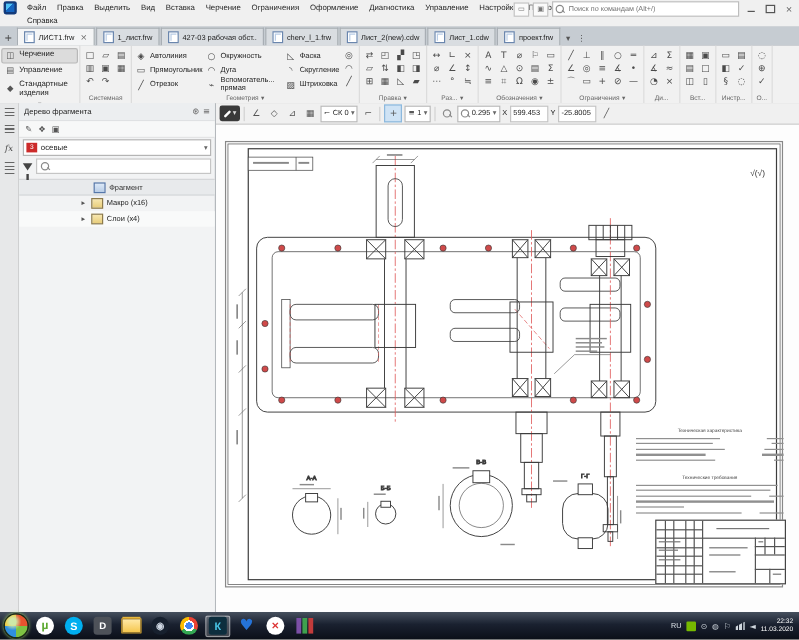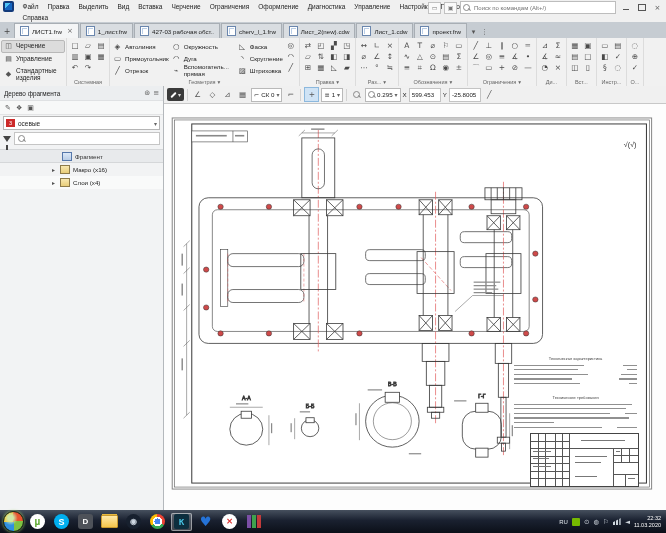--- a/index.html
+++ b/index.html
@@ -463,20 +463,26 @@
             <span class="ricon glyph">✓</span>
           </div>
         </div>
       <div class="rgroup-label">
           <span>О...</span>
         </div>
     </div>
   </div>
 
   <div class="mainrow">
+    <div class="leftstrip">
+      <span class="bars-ico"></span>
+      <span class="bars-ico" style="height:9px"></span>
+      <span class="fx-ico">fx</span>
+      <span class="bars-ico" style="height:11px"></span>
+    </div>
 
     <div class="treepanel">
       <div class="tree-title">
         <span>Дерево фрагмента</span>
         <span class="sp">
           <span class="glyph">⊛</span>
           <span class="glyph">≡</span>
         </span>
       </div>
       <div class="tree-toolbar">

